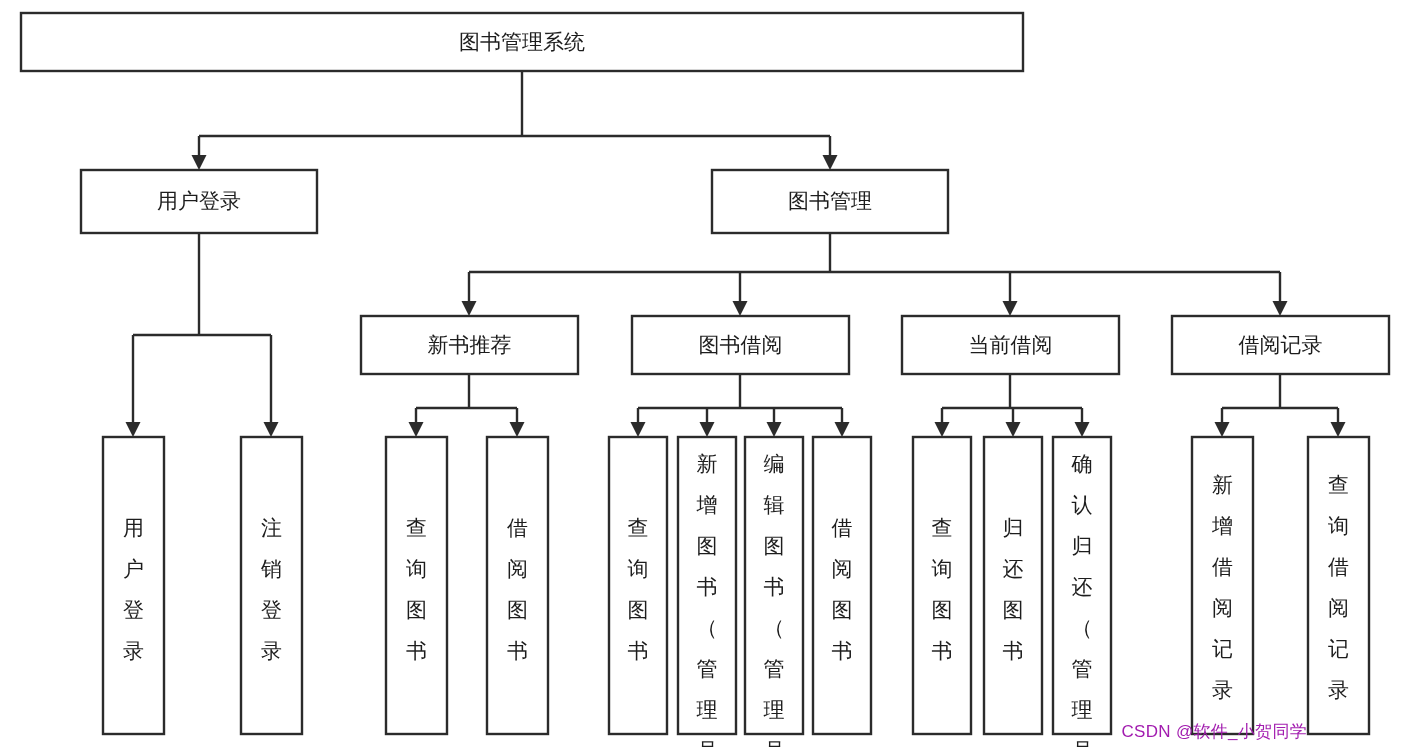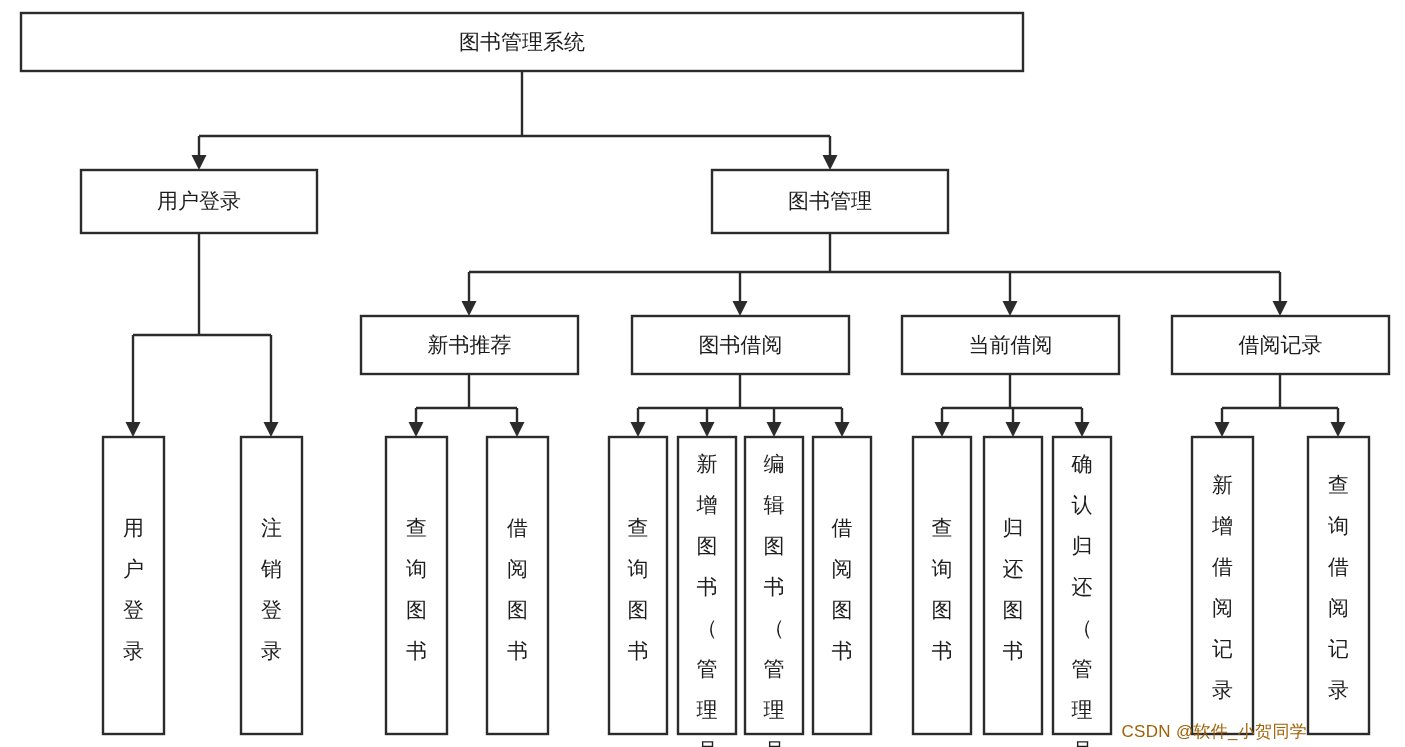--- a/index.html
+++ b/index.html
@@ -55,21 +55,21 @@
   .arrow-head {
     fill: #2b2b2b;
     stroke: none;
   }
   .watermark {
     position: absolute;
     right: 8px;
     bottom: 4px;
     font-family: "Liberation Sans", "DejaVu Sans", sans-serif;
     font-size: 17px;
-    color: #a16207;
+    color: #a21caf;
     letter-spacing: 0.3px;
     white-space: nowrap;
     user-select: none;
   }
 </style>
 </head>
 <body>
 
 <div id="diagram-root">
   <svg id="flow" viewBox="0 0 1405 747" xmlns="http://www.w3.org/2000/svg">

